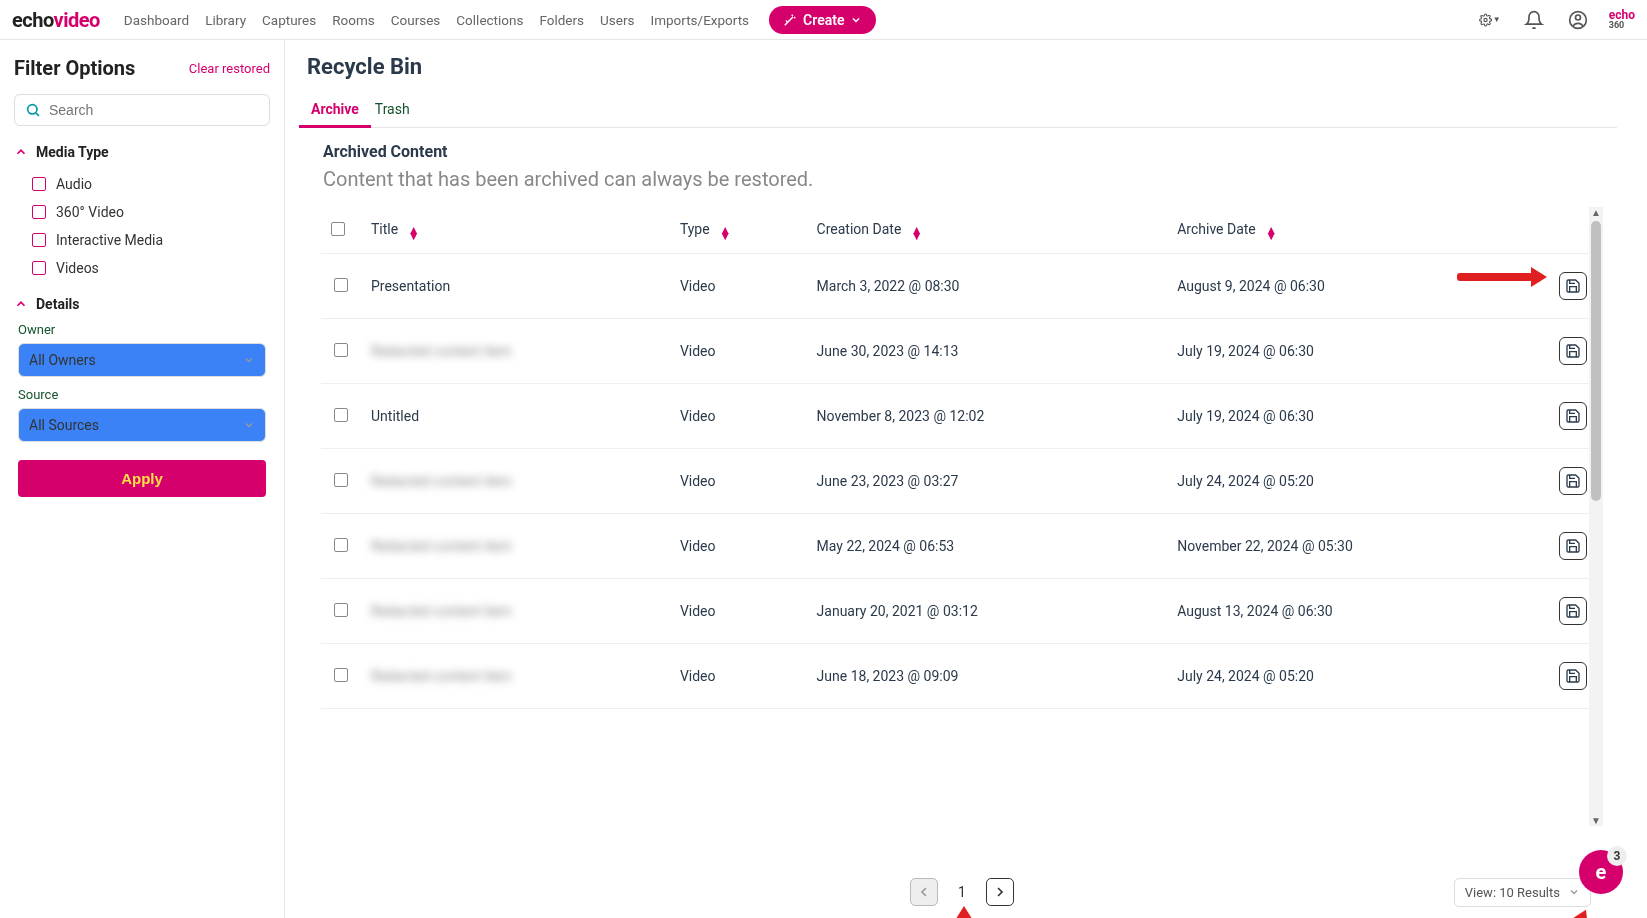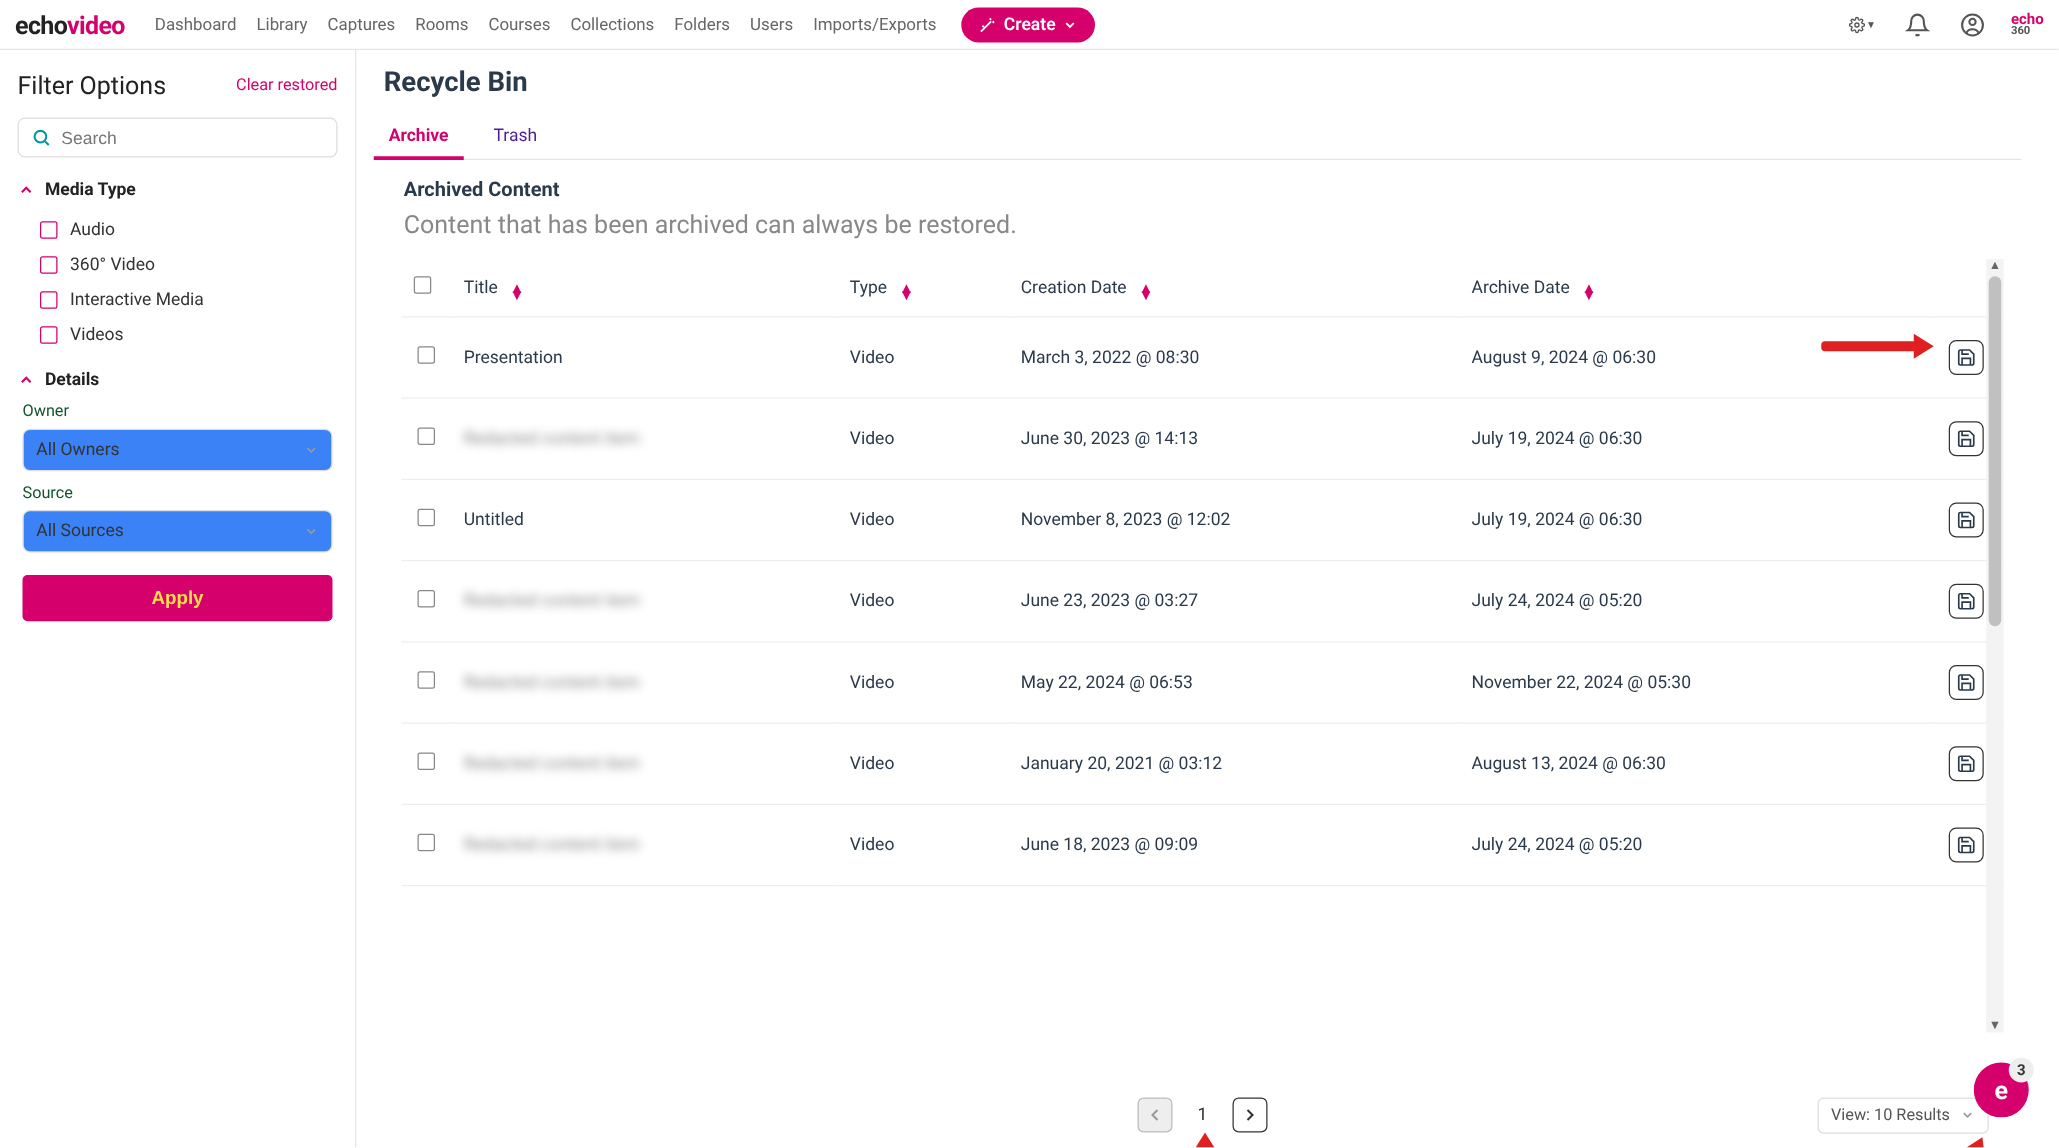--- a/index.html
+++ b/index.html
@@ -10,37 +10,37 @@
 .logo .e2 { color: #d6006d; }
 .nav-item { color: #666; font-size: 13.5px; padding: 4px 8px; cursor: pointer; }
 .create-btn { background: #d6006d; color: #fff; border-radius: 18px; padding: 6px 14px; font-size: 14px; display: flex; align-items: center; gap: 6px; cursor: pointer; margin-left: 6px; font-weight: 600; }
 .topbar-spacer { flex: 1; }
 .topbar-icon { width: 22px; height: 22px; margin: 0 8px; cursor: pointer; color: #555; display: flex; align-items: center; justify-content: center; }
 .echo360 { font-size: 12px; color: #d6006d; font-weight: 700; line-height: 1; text-align: left; margin-left: 6px; }
 .echo360 .sub { font-size: 9px; color: #555; display: block; }
 .layout { display: flex; height: calc(100vh - 40px); }
 .sidebar { width: 285px; border-right: 1px solid #e5e5e5; padding: 16px 14px; }
 .sidebar-head { display: flex; align-items: center; justify-content: space-between; margin-bottom: 14px; }
-.sidebar-head h2 { font-size: 20px; font-weight: 400; color: #222; }
+.sidebar-head h2 { font-size: 20px; font-weight: 700; color: #222; }
 .clear-filters { color: #d6006d; font-size: 13px; cursor: pointer; }
 .search-box { border: 1px solid #ddd; border-radius: 6px; display: flex; align-items: center; padding: 7px 10px; margin-bottom: 18px; }
 .search-box input { border: none; outline: none; flex: 1; font-size: 14px; }
 .search-icon { color: #0aa; margin-right: 8px; }
 .section-head { display: flex; align-items: center; gap: 8px; font-weight: 700; color: #222; font-size: 14px; margin-bottom: 10px; cursor: pointer; }
 .chev-up { color: #d6006d; }
 .checkbox-row { display: flex; align-items: center; gap: 10px; padding: 6px 0 6px 18px; font-size: 14px; color: #333; cursor: pointer; }
 .pink-checkbox { width: 14px; height: 14px; border: 1.5px solid #d6006d; border-radius: 2px; display: inline-block; }
 .details-section { margin-top: 14px; }
 .field-label { font-size: 13px; color: #14532d; margin: 10px 0 6px 4px; }
 .select-box { border: 1px solid #ddd; border-radius: 6px; padding: 8px 10px; display: flex; align-items: center; justify-content: space-between; margin: 0 4px; cursor: pointer; background:#3b82f6; }
 .apply-btn { background: #d6006d; color: #fde047; border: none; border-radius: 4px; padding: 10px; width: calc(100% - 8px); margin: 18px 4px 0; font-size: 15px; font-weight: 600; cursor: pointer; }
 .main { flex: 1; padding: 14px 30px 0 22px; overflow: hidden; display: flex; flex-direction: column; position: relative; }
 .page-title { font-size: 22px; font-weight: 700; color: #2b3a4b; margin-bottom: 16px; }
-.tabs { border-bottom: 1px solid #e5e5e5; display: flex; gap: 28px; }
-.tab { padding: 6px 4px 10px; font-size: 14px; color: #4c1d95; cursor: pointer; position: relative; }
+.tabs { border-bottom: 1px solid #e5e5e5; display: flex; gap: 8px; }
+.tab { padding: 6px 4px 10px; font-size: 14px; color: #14532d; cursor: pointer; position: relative; }
 .tab.active { color: #d6006d; font-weight: 700; }
 .tab.active::after { content: ""; position: absolute; left: -8px; right: -8px; bottom: -1px; height: 3px; background: #d6006d; }
 .section-desc { padding: 14px 16px 6px; }
 .section-desc h3 { font-size: 16px; font-weight: 700; color: #2b3a4b; margin-bottom: 6px; }
 .section-desc p { font-size: 20px; color: #888; }
 .table-wrap { margin: 10px 14px 0; position: relative; flex: 1; overflow: hidden; }
 .tbl { width: 100%; border-collapse: collapse; }
 .tbl th { text-align: left; font-size: 14px; color: #2b3a4b; font-weight: 400; padding: 14px 10px; border-bottom: 1px solid #eee; }
 .tbl th.sortable { cursor: pointer; }
 .sort-icon { color: #d6006d; font-size: 12px; margin-left: 6px; display: inline-flex; flex-direction: column; line-height: 6px; }

